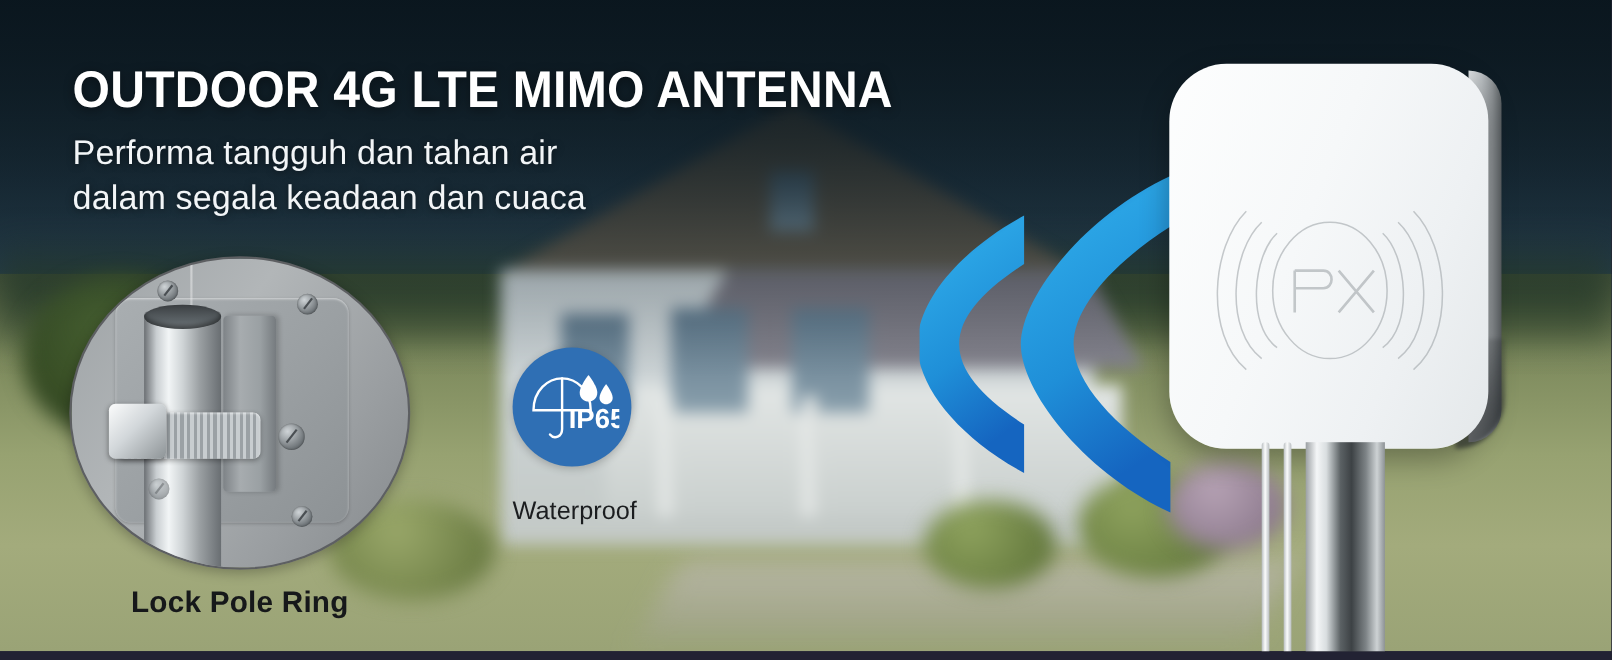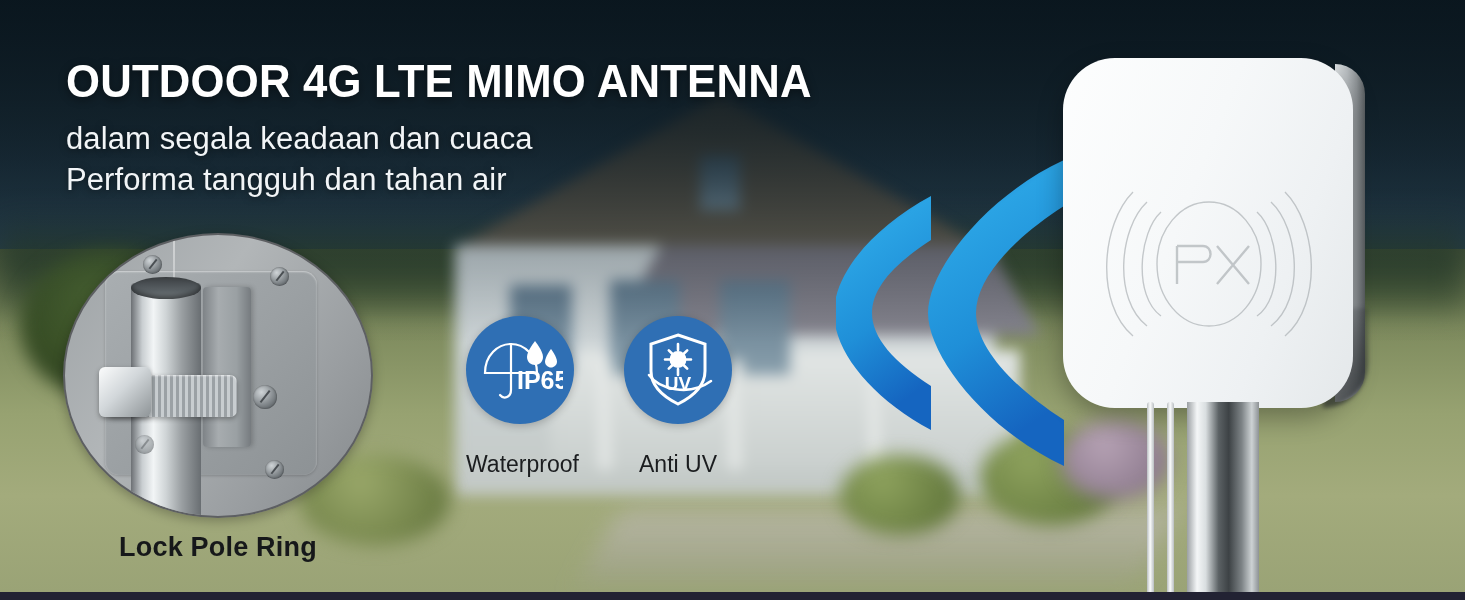--- a/index.html
+++ b/index.html
@@ -244,22 +244,22 @@
     <div class="shrub s3"></div>
     <div class="shrub s2"></div>
     <div class="shrub s1"></div>
     <div class="shrub s5"></div>
     <div class="bg-dark-wash"></div>
   </div>
 
   <div class="text-block">
     <div class="headline">OUTDOOR 4G LTE MIMO ANTENNA</div>
     <div class="subline">
+      <div>Performa tangguh dan tahan air</div>
       <div>dalam segala keadaan dan cuaca</div>
-      <div>Performa tangguh dan tahan air</div>
     </div>
   </div>
 
   <div class="waves">
     <svg width="230" height="330" viewBox="0 0 230 330">
       <defs>
         <linearGradient id="wg" x1="0" y1="0" x2="0.3" y2="1">
           <stop offset="0%" stop-color="#1565c0"></stop>
           <stop offset="28%" stop-color="#2aa3e4"></stop>
           <stop offset="62%" stop-color="#1f8fd8"></stop>
@@ -329,32 +329,16 @@
           <g fill="#ffffff">
             <path d="M58 14 C58 14 50 24 50 30 C50 35 54 38 58 38 C62 38 66 35 66 30 C66 24 58 14 58 14 Z"></path>
             <path d="M74 22 C74 22 68 30 68 34.5 C68 38 71 40.5 74 40.5 C77 40.5 80 38 80 34.5 C80 30 74 22 74 22 Z"></path>
           </g>
           <text x="40" y="62" font-family="'Liberation Sans',sans-serif" font-size="25" font-weight="700" fill="#ffffff">IP65</text>
         </svg>
       </div>
       <div class="badge-label">Waterproof</div>
     </div>
 
-    <div class="badge">
-      <div class="badge-circle">
-        <svg width="86" height="86" viewBox="0 0 86 86">
-          <path d="M43 8 L70 17 L70 44 C70 60 57 70 43 77 C29 70 16 60 16 44 L16 17 Z" fill="none" stroke="#ffffff" stroke-width="3"></path>
-          <g stroke="#ffffff" stroke-width="2.6" stroke-linecap="round">
-            <path d="M43 17 L43 23 M43 42 L43 48 M30 32.5 L36 32.5 M50 32.5 L56 32.5
-                     M33.8 23.3 L38 27.5 M48 37.5 L52.2 41.7
-                     M52.2 23.3 L48 27.5 M38 37.5 L33.8 41.7"></path>
-          </g>
-          <circle cx="43" cy="32.5" r="8.5" fill="#ffffff"></circle>
-          <text x="43" y="63" text-anchor="middle" font-family="'Liberation Sans',sans-serif" font-size="19" font-weight="700" fill="#ffffff">UV</text>
-          <path d="M14 48 C24 62 54 70 76 54" fill="none" stroke="#ffffff" stroke-width="2.6" stroke-linecap="round"></path>
-        </svg>
-      </div>
-      <div class="badge-label">Anti UV</div>
-    </div>
 
   </div>
 
 </div>
 
 </body></html>

